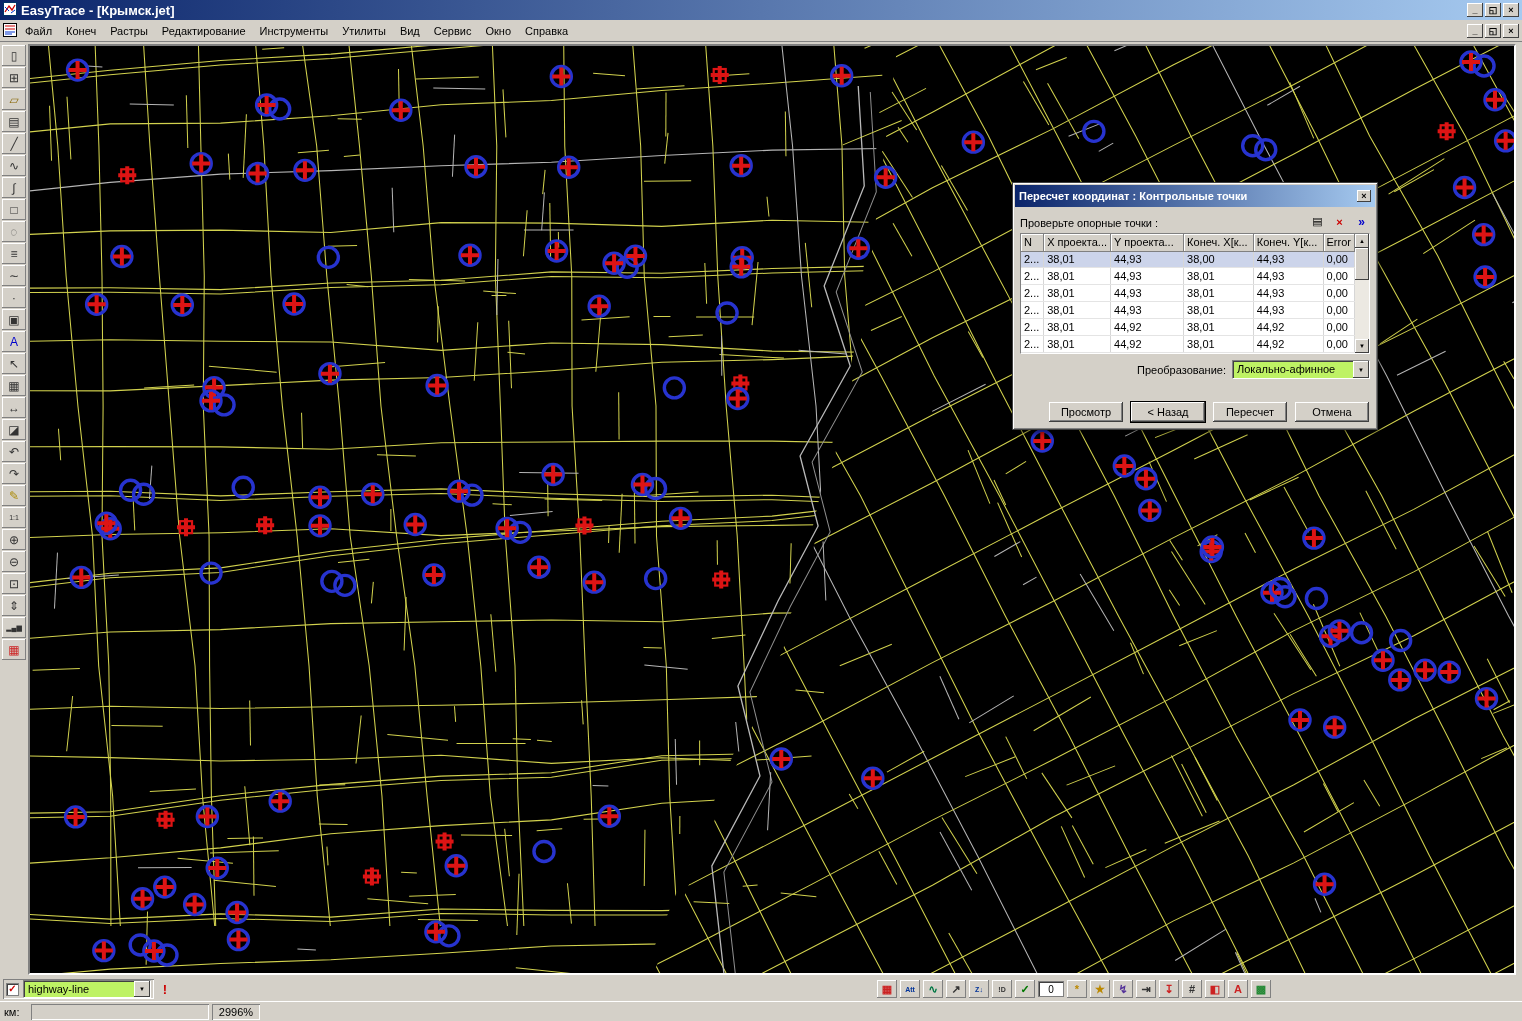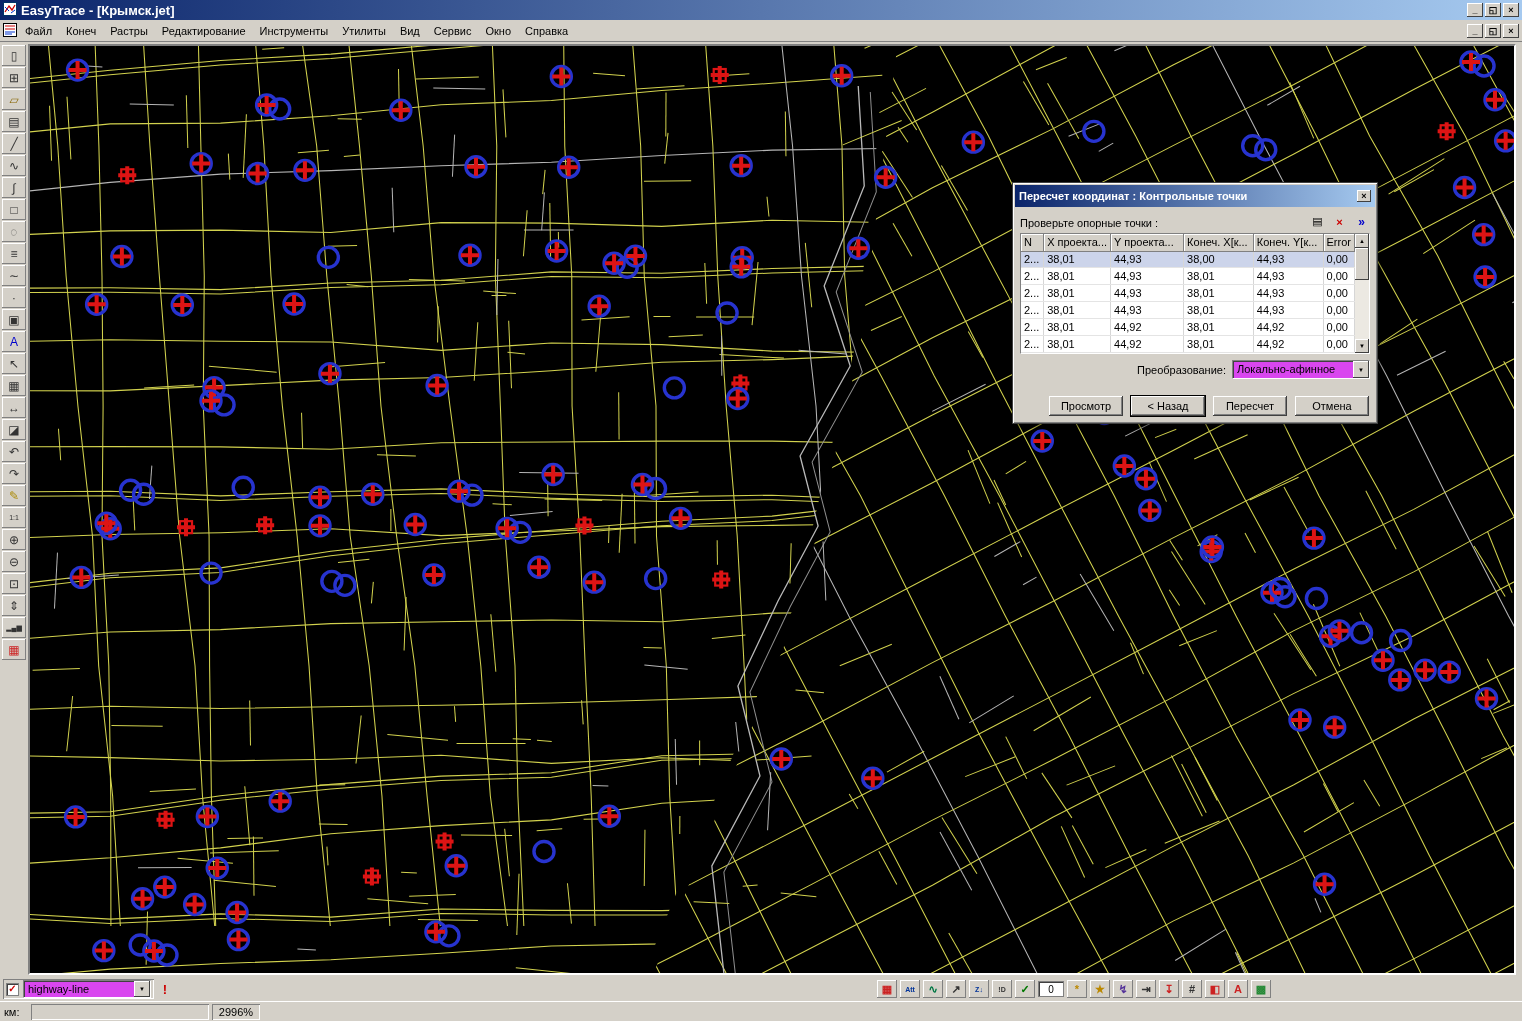--- a/index.html
+++ b/index.html
@@ -44,26 +44,26 @@
   th:nth-child(4),td:nth-child(4){width:73px}
   th:nth-child(5),td:nth-child(5){width:73px}
   th:nth-child(6),td:nth-child(6){width:30px}
 
   .vscroll{width:14px;background:#ece9e2;position:relative;display:flex;flex-direction:column}
   .scroll-btn{height:14px;display:flex;align-items:center;justify-content:center;font-size:6px;color:#000;background:#d4d0c8;box-shadow:inset -1px -1px 0 #404040,inset 1px 1px 0 #fff}
   .scroll-btn.down{margin-top:auto}
   .scroll-thumb{position:absolute;top:14px;left:0;width:14px;height:32px;background:#d4d0c8;box-shadow:inset -1px -1px 0 #404040,inset 1px 1px 0 #fff}
 
   .transform-row{display:flex;align-items:center;justify-content:flex-end;gap:6px;margin-top:6px}
-  .combo{display:flex;height:19px;background:#d946ef;border:1px solid;border-color:#808080 #fff #fff #808080;box-shadow:inset 1px 1px 0 #404040}
+  .combo{display:flex;height:19px;background:#bef264;border:1px solid;border-color:#808080 #fff #fff #808080;box-shadow:inset 1px 1px 0 #404040}
   .combo-text{flex:1;padding:2px 4px;white-space:nowrap;overflow:hidden;font-size:11px}
   .combo-btn{width:16px;display:flex;align-items:center;justify-content:center;font-size:6px;background:#d4d0c8;box-shadow:inset -1px -1px 0 #404040,inset 1px 1px 0 #fff}
   .tr-combo{width:138px}
 
-  .dlg-buttons{display:flex;justify-content:flex-end;gap:8px;margin-top:17px;padding-right:1px}
+  .dlg-buttons{display:flex;justify-content:flex-end;gap:8px;margin-top:23px;padding-right:1px}
   .btn{width:74px;height:20px;background:#d4d0c8;border:none;font-family:inherit;font-size:11px;color:#000;box-shadow:inset -1px -1px 0 #404040,inset 1px 1px 0 #fff,inset -2px -2px 0 #808080}
   .btn.default{box-shadow:0 0 0 1px #000,inset -1px -1px 0 #404040,inset 1px 1px 0 #fff,inset -2px -2px 0 #808080}
 
   .layerbar{height:24px;display:flex;align-items:center;gap:4px;padding:0 3px;background:#d4d0c8}
   .layer-panel{height:20px;display:flex;align-items:center;gap:4px;padding:0 3px;box-shadow:inset 1px 1px 0 #808080,inset -1px -1px 0 #fff}
   .checkbox{width:13px;height:13px;background:#fff;border:1px solid #808080;box-shadow:inset 1px 1px 0 #404040;display:flex;align-items:center;justify-content:center;font-size:10px;color:#cc0000;font-weight:bold;line-height:1}
   .layer-combo{width:128px;height:18px}
   .warn{width:14px;text-align:center;color:#cc0000;font-weight:bold;font-size:13px}
   .flex-spacer{flex:1}
   .icon-strip{display:flex;align-items:center;gap:3px}

